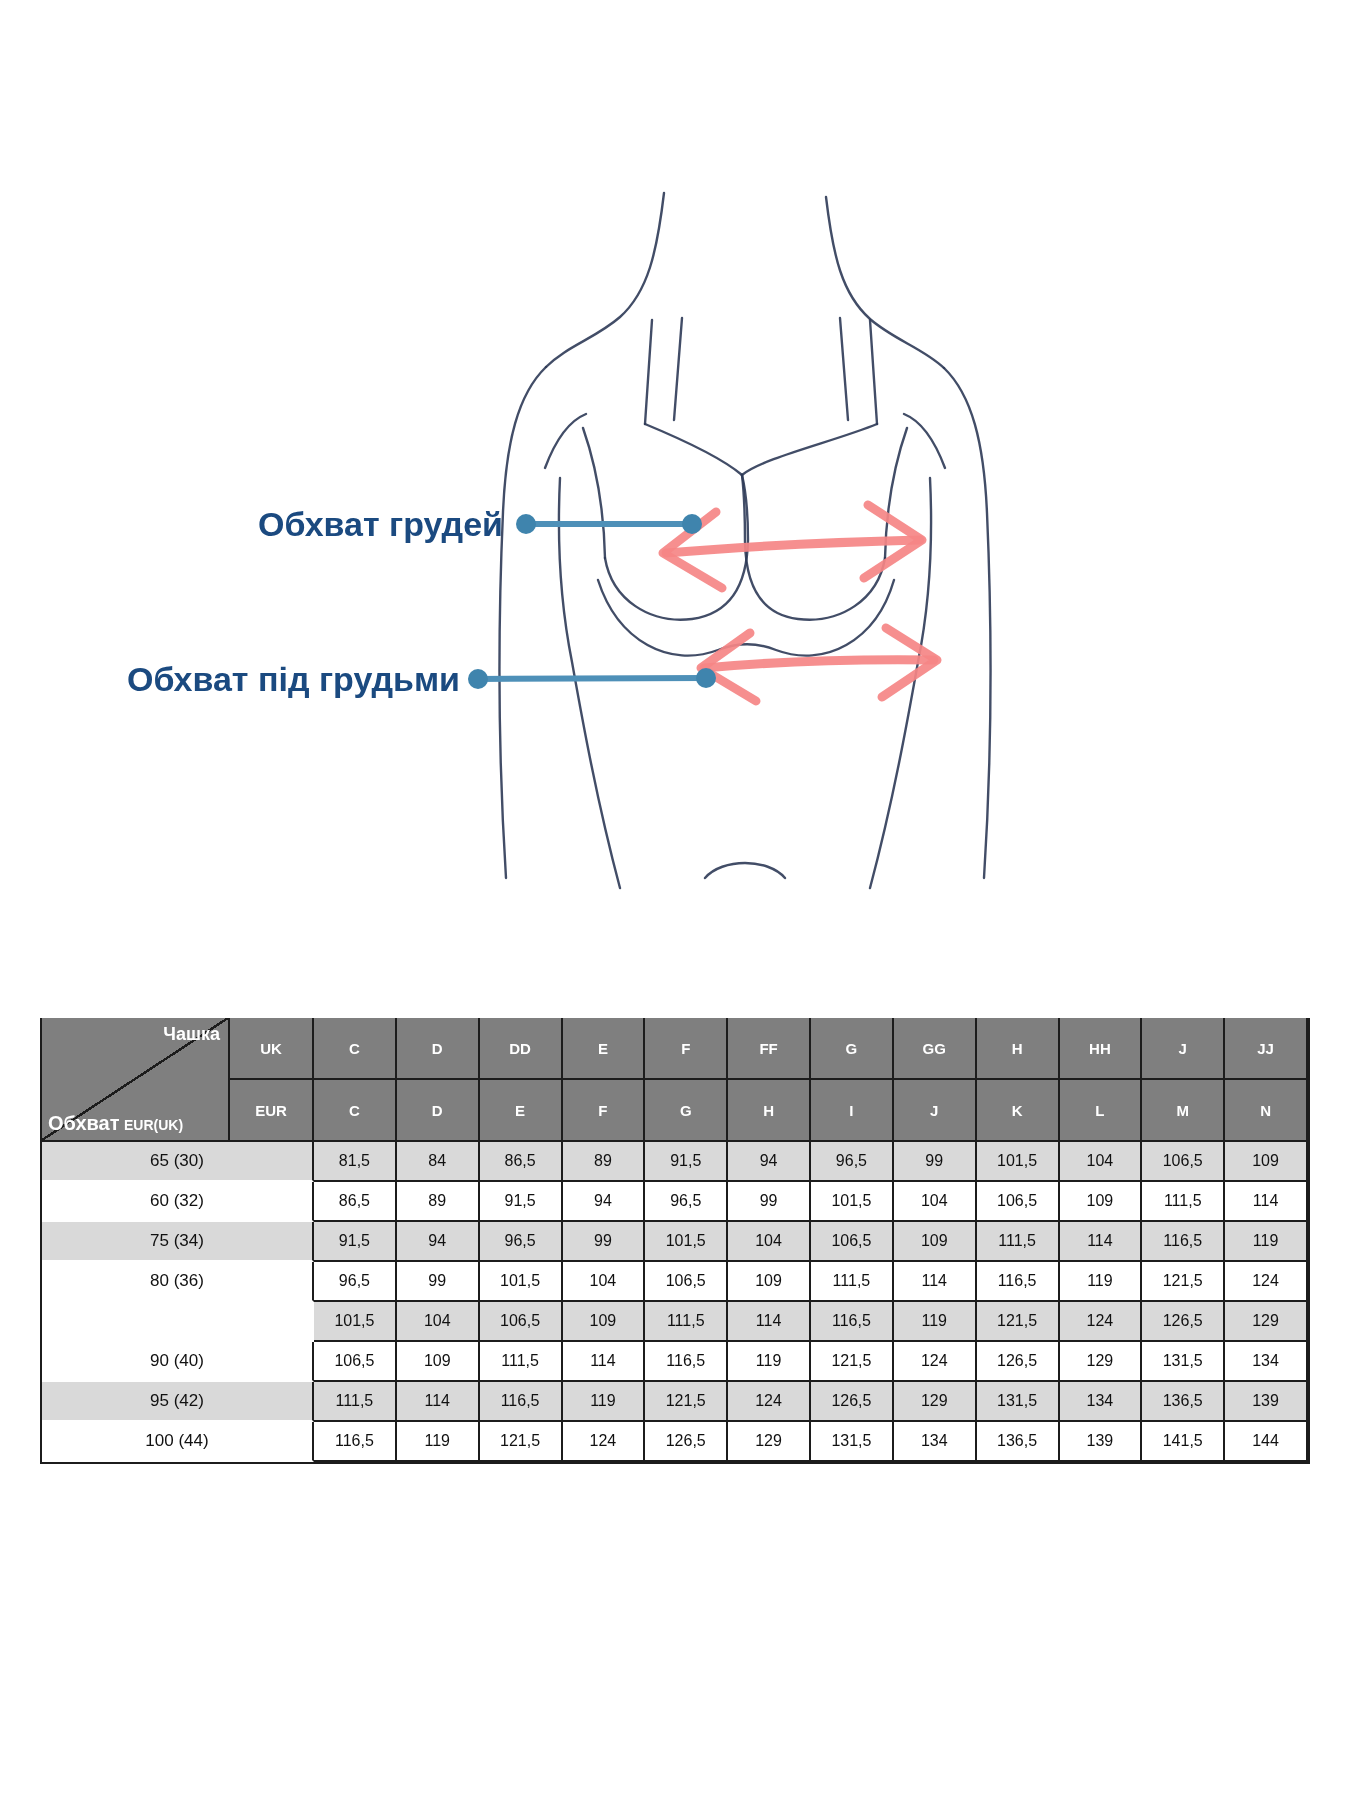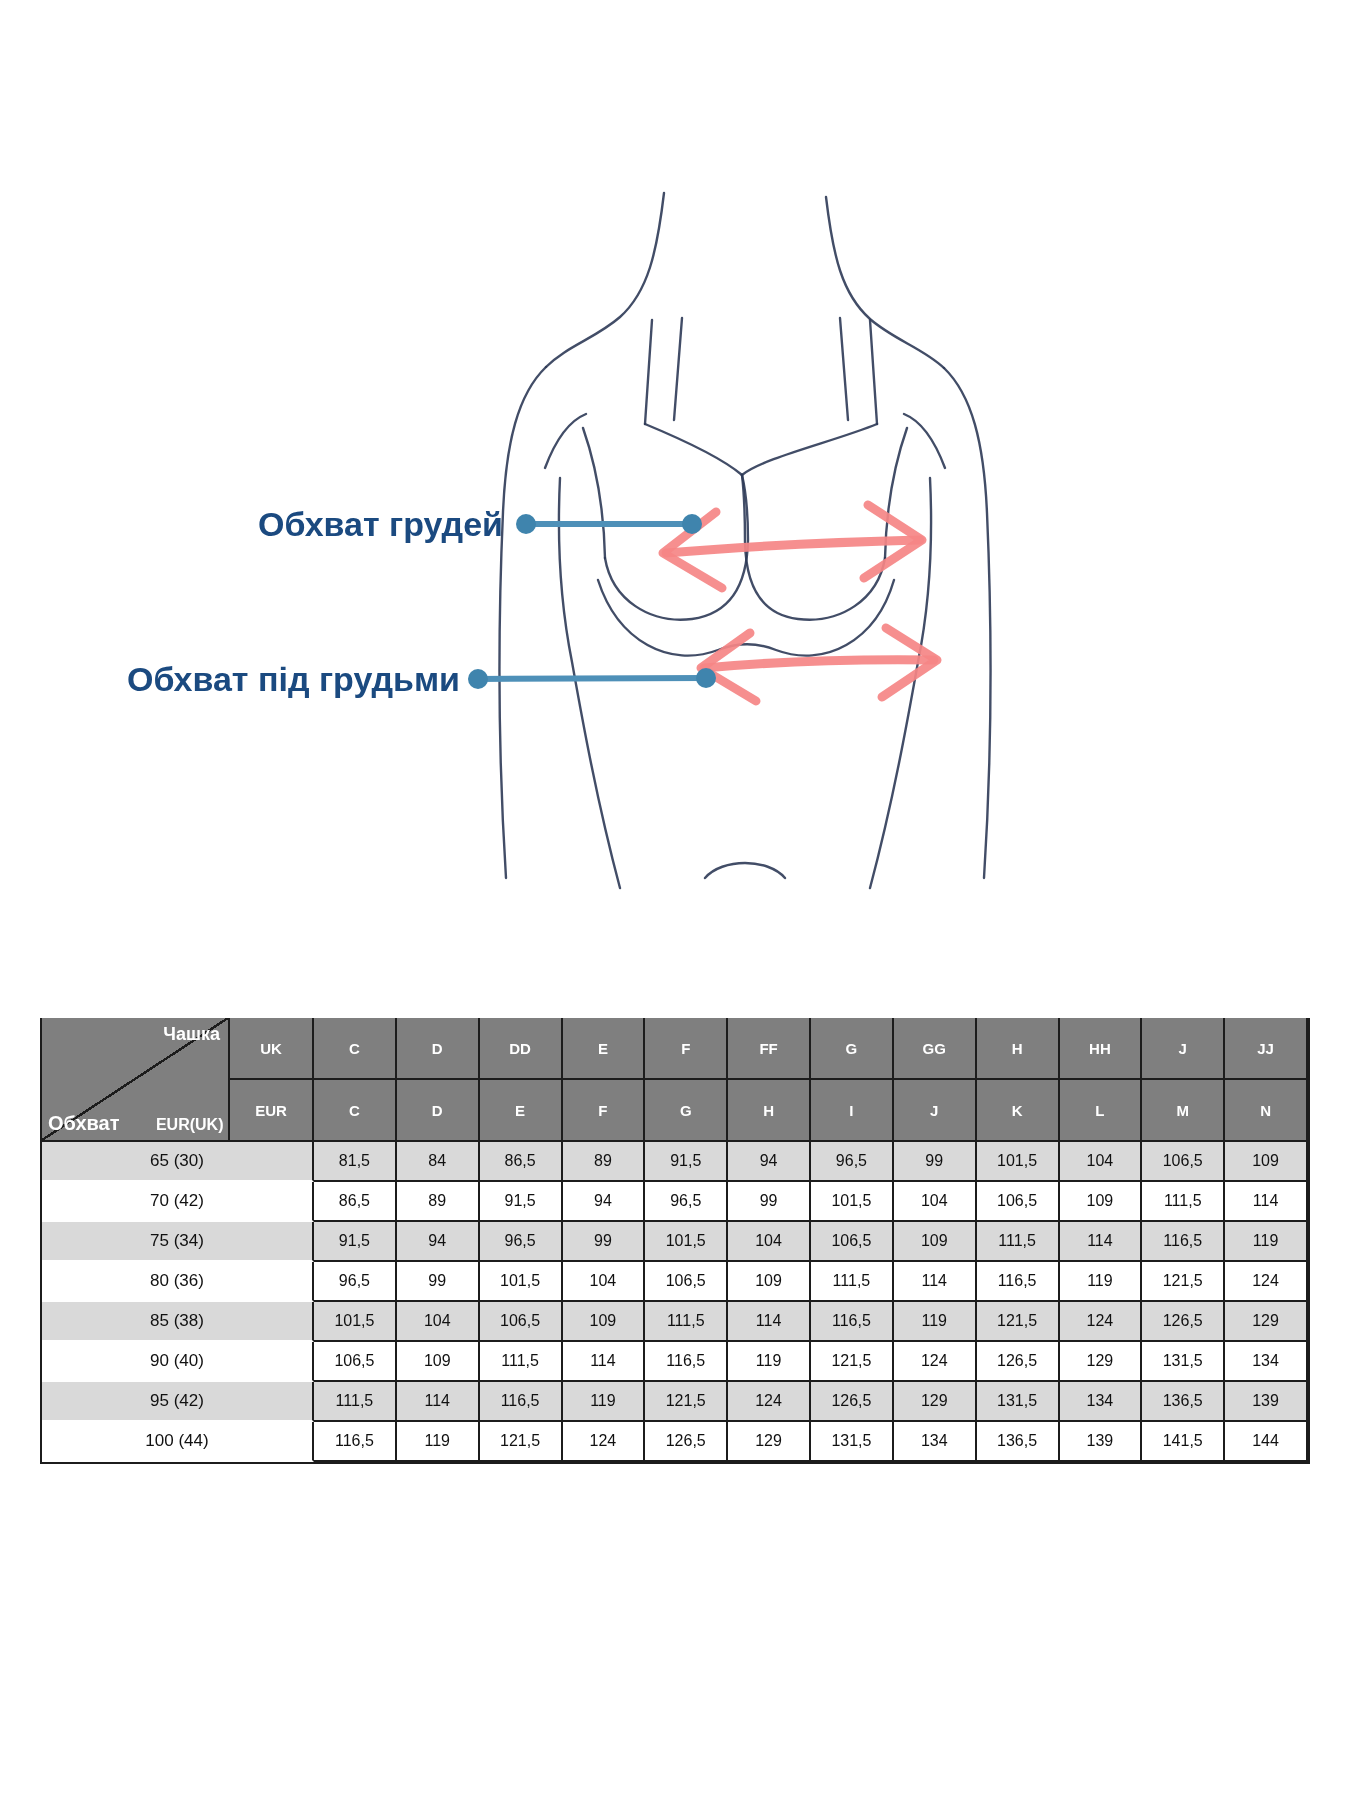--- a/index.html
+++ b/index.html
@@ -44,21 +44,21 @@
     border-right:2px solid #1c1c1c;border-bottom:2px solid #1c1c1c;
     background:
       linear-gradient(to bottom right,
         transparent calc(50% - 1.2px), #1c1c1c calc(50% - 1.2px),
         #1c1c1c calc(50% + 1.2px), transparent calc(50% + 1.2px)),
       var(--header-gray);
   }
   .cup-word{position:absolute;top:6px;right:8px;font-size:18px;font-weight:bold;margin-left:47px;}
   .girth-word{position:absolute;bottom:5px;left:6px;font-weight:bold;white-space:nowrap;}
   .girth-word b{font-size:20px;}
-  .girth-word small{font-size:16px;margin-left:32px;}
+  .girth-word small{font-size:14px;}
   .rowlabel{
     border-right:2px solid #1c1c1c;border-bottom:2px solid #ffffff;
     display:flex;align-items:center;justify-content:center;
     font-size:17px;color:#111;
   }
   .cell{
     border-right:2px solid #1c1c1c;border-bottom:2px solid #1c1c1c;
     display:flex;align-items:center;justify-content:center;
     font-size:16px;color:#111;
   }
@@ -166,21 +166,21 @@
         <div class="cell r-even" style="grid-area: 3 / 5;">86,5</div>
         <div class="cell r-even" style="grid-area: 3 / 6;">89</div>
         <div class="cell r-even" style="grid-area: 3 / 7;">91,5</div>
         <div class="cell r-even" style="grid-area: 3 / 8;">94</div>
         <div class="cell r-even" style="grid-area: 3 / 9;">96,5</div>
         <div class="cell r-even" style="grid-area: 3 / 10;">99</div>
         <div class="cell r-even" style="grid-area: 3 / 11;">101,5</div>
         <div class="cell r-even" style="grid-area: 3 / 12;">104</div>
         <div class="cell r-even" style="grid-area: 3 / 13;">106,5</div>
         <div class="cell r-even" style="grid-area: 3 / 14;">109</div>
-        <div class="rowlabel r-odd" style="grid-area: 4 / 1 / auto / 3;">70 (42)</div>
+        <div class="rowlabel r-odd" style="grid-area: 4 / 1 / auto / 3;">60 (32)</div>
         <div class="cell r-odd" style="grid-area: 4 / 3;">86,5</div>
         <div class="cell r-odd" style="grid-area: 4 / 4;">89</div>
         <div class="cell r-odd" style="grid-area: 4 / 5;">91,5</div>
         <div class="cell r-odd" style="grid-area: 4 / 6;">94</div>
         <div class="cell r-odd" style="grid-area: 4 / 7;">96,5</div>
         <div class="cell r-odd" style="grid-area: 4 / 8;">99</div>
         <div class="cell r-odd" style="grid-area: 4 / 9;">101,5</div>
         <div class="cell r-odd" style="grid-area: 4 / 10;">104</div>
         <div class="cell r-odd" style="grid-area: 4 / 11;">106,5</div>
         <div class="cell r-odd" style="grid-area: 4 / 12;">109</div>
@@ -205,21 +205,20 @@
         <div class="cell r-odd" style="grid-area: 6 / 5;">101,5</div>
         <div class="cell r-odd" style="grid-area: 6 / 6;">104</div>
         <div class="cell r-odd" style="grid-area: 6 / 7;">106,5</div>
         <div class="cell r-odd" style="grid-area: 6 / 8;">109</div>
         <div class="cell r-odd" style="grid-area: 6 / 9;">111,5</div>
         <div class="cell r-odd" style="grid-area: 6 / 10;">114</div>
         <div class="cell r-odd" style="grid-area: 6 / 11;">116,5</div>
         <div class="cell r-odd" style="grid-area: 6 / 12;">119</div>
         <div class="cell r-odd" style="grid-area: 6 / 13;">121,5</div>
         <div class="cell r-odd" style="grid-area: 6 / 14;">124</div>
-        <div class="rowlabel r-even" style="grid-area: 7 / 1 / auto / 3;">85 (38)</div>
         <div class="cell r-even" style="grid-area: 7 / 3;">101,5</div>
         <div class="cell r-even" style="grid-area: 7 / 4;">104</div>
         <div class="cell r-even" style="grid-area: 7 / 5;">106,5</div>
         <div class="cell r-even" style="grid-area: 7 / 6;">109</div>
         <div class="cell r-even" style="grid-area: 7 / 7;">111,5</div>
         <div class="cell r-even" style="grid-area: 7 / 8;">114</div>
         <div class="cell r-even" style="grid-area: 7 / 9;">116,5</div>
         <div class="cell r-even" style="grid-area: 7 / 10;">119</div>
         <div class="cell r-even" style="grid-area: 7 / 11;">121,5</div>
         <div class="cell r-even" style="grid-area: 7 / 12;">124</div>

